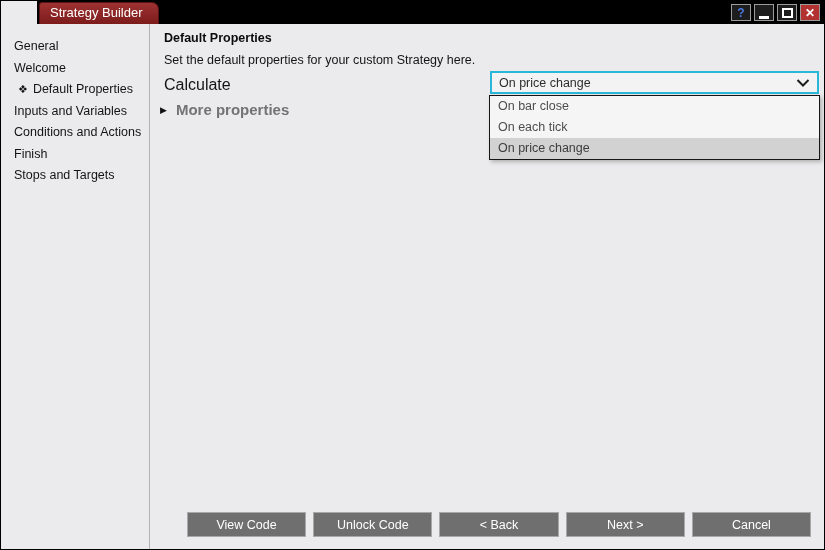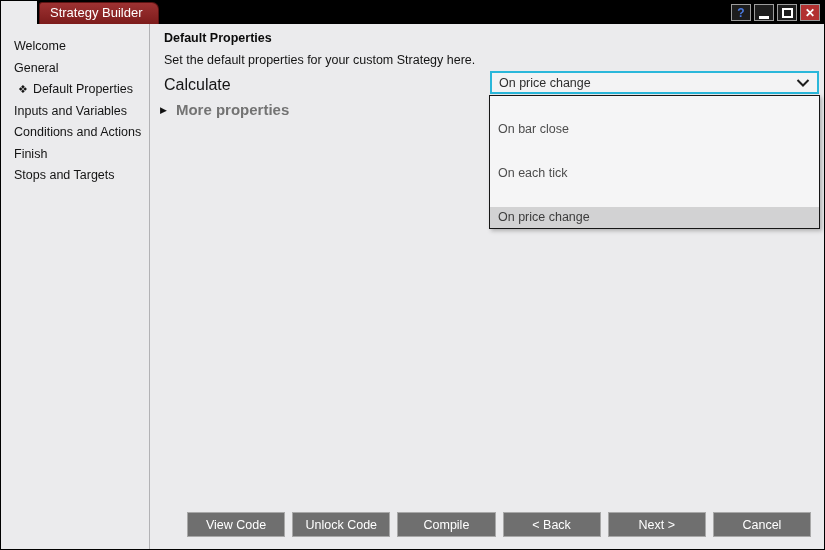--- a/index.html
+++ b/index.html
@@ -57,21 +57,21 @@
     display:flex; align-items:center; justify-content:space-between;
     padding:0 7px; font-size:12.5px; color:#2e2e2e; cursor:pointer;
   }
   .dropdown {
     position:absolute; left:488px; top:94px; width:331px;
     background:#f5f5f6; border:1px solid #161616;
     box-shadow:2px 2px 4px rgba(0,0,0,0.25);
   }
   .option {
     height:21px; line-height:21px; padding-left:8px;
-    font-size:12.5px; color:#4d4d4d; cursor:pointer;margin-top:23px;
+    font-size:12.5px; color:#4d4d4d; cursor:pointer;
   }
   .option.selected { background:#d2d2d3; color:#3d3d3d; }
 
   .more-props {
     position:absolute; left:159px; top:100px;
     display:flex; align-items:center; cursor:pointer;
   }
   .tri { font-size:9px; color:#111; margin-right:9px; }
   .more-label { font-size:15px; font-weight:bold; color:#737373; }
 
@@ -105,22 +105,22 @@
       <div class="tb-btn">
         <span class="max-glyph"></span>
       </div>
       <div class="tb-btn close">
         <span class="close-glyph">✕</span>
       </div>
     </div>
   </div>
 
   <div class="sidebar">
+    <div class="nav-item">General</div>
     <div class="nav-item">Welcome</div>
-    <div class="nav-item">General</div>
     <div class="nav-item active">
       <span class="nav-icon">❖</span>
       <span>Default Properties</span>
     </div>
     <div class="nav-item">Inputs and Variables</div>
     <div class="nav-item">Conditions and Actions</div>
     <div class="nav-item">Finish</div>
     <div class="nav-item">Stops and Targets</div>
   </div>
 
@@ -142,19 +142,18 @@
   </div>
 
   <div class="more-props">
     <span class="tri">▶</span>
     <span class="more-label">More properties</span>
   </div>
 
   <div class="footer">
     <button class="btn">View Code</button>
     <button class="btn">Unlock Code</button>
-    <button class="btn">Compile</button>
     <button class="btn">&lt; Back</button>
     <button class="btn">Next &gt;</button>
     <button class="btn">Cancel</button>
   </div>
 
 </div>
 
 </body></html>

